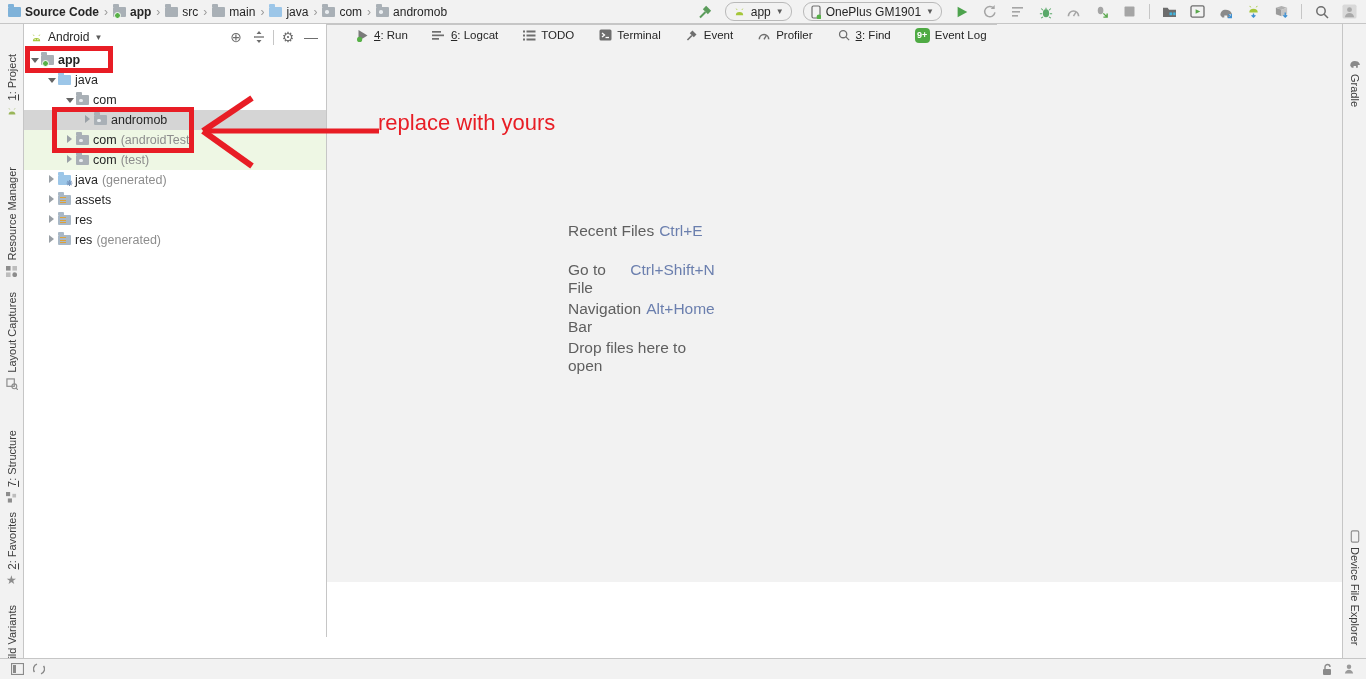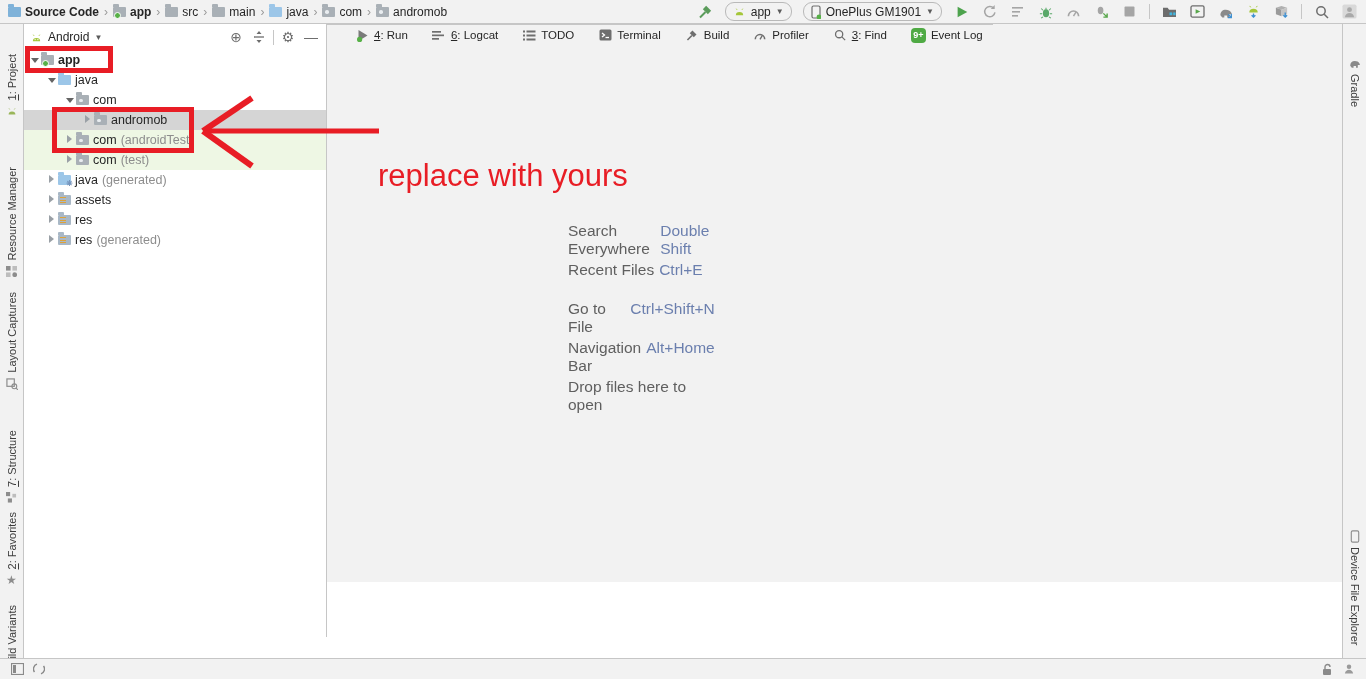--- a/index.html
+++ b/index.html
@@ -86,21 +86,21 @@
   .status{height:21px;border-top:1px solid var(--border);background:var(--chrome);display:flex;align-items:center;padding:0 10px;gap:8px;}
   .sico{width:14px;height:14px;display:flex;align-items:center;justify-content:center;color:#8a8a8a;}
   .status .msg{margin-left:2px;}
   .status .sp{flex:1;}
 
   
   .rbox{position:absolute;border:5px solid var(--red);z-index:30;}
   .rb1{left:25px;top:46px;width:88px;height:27px;}
   .rb2{left:52px;top:107px;width:142px;height:46px;}
   .rarrow{position:absolute;left:195px;top:88px;z-index:30;}
-  .rtext{position:absolute;left:378px;top:110px;z-index:30;font-size:31px;color:var(--red);white-space:nowrap;margin-top:48px;}
+  .rtext{position:absolute;left:378px;top:110px;z-index:30;font-size:22px;color:var(--red);white-space:nowrap;}
 
   svg{display:block;}
 </style>
 </head>
 <body>
 
 <div class="app">
 
   <header class="topbar">
     <nav class="crumbs">
@@ -389,24 +389,20 @@
               <span class="tw col"></span>
               <span class="fld res"></span>
               <span class="lbl">res</span>
               <span class="ann">(generated)</span>
             </div>
           </div>
         </section>
 
         <section class="editor">
           <div class="hints">
-            <div class="hint">
-                <span class="hl">Search Everywhere</span>
-                <span class="hk">Double Shift</span>
-              </div>
             <div class="hint">
                 <span class="hl">Recent Files</span>
                 <span class="hk">Ctrl+E</span>
               </div>
             <div class="hint">
                 <span class="hl">Go to File</span>
                 <span class="hk">Ctrl+Shift+N</span>
               </div>
             <div class="hint">
                 <span class="hl">Navigation Bar</span>
@@ -467,21 +463,21 @@
             </span>
           <span><span class="mn"></span><span>Terminal</span></span>
         </span>
         <span class="btab">
           <span class="bico">
               <svg width="13" height="13" viewBox="0 0 16 16">
                 <path d="M3 13.5L8.5 8" stroke="#6e6e6e" stroke-width="2" fill="none"></path>
                 <path d="M7.5 3.5l5 5" stroke="#6e6e6e" stroke-width="4.6" fill="none"></path>
               </svg>
             </span>
-          <span><span class="mn"></span><span>Build</span></span>
+          <span><span class="mn"></span><span>Event</span></span>
         </span>
         <span class="btab">
           <span class="bico">
               <svg width="14" height="12" viewBox="0 0 16 14">
                 <path d="M2.5 12a5.5 5.5 0 0111 0" fill="none" stroke="#6e6e6e" stroke-width="1.8"></path>
                 <path d="M8 12l2.8-4.5" stroke="#6e6e6e" stroke-width="1.6"></path>
               </svg>
             </span>
           <span><span class="mn"></span><span>Profiler</span></span>
         </span>

